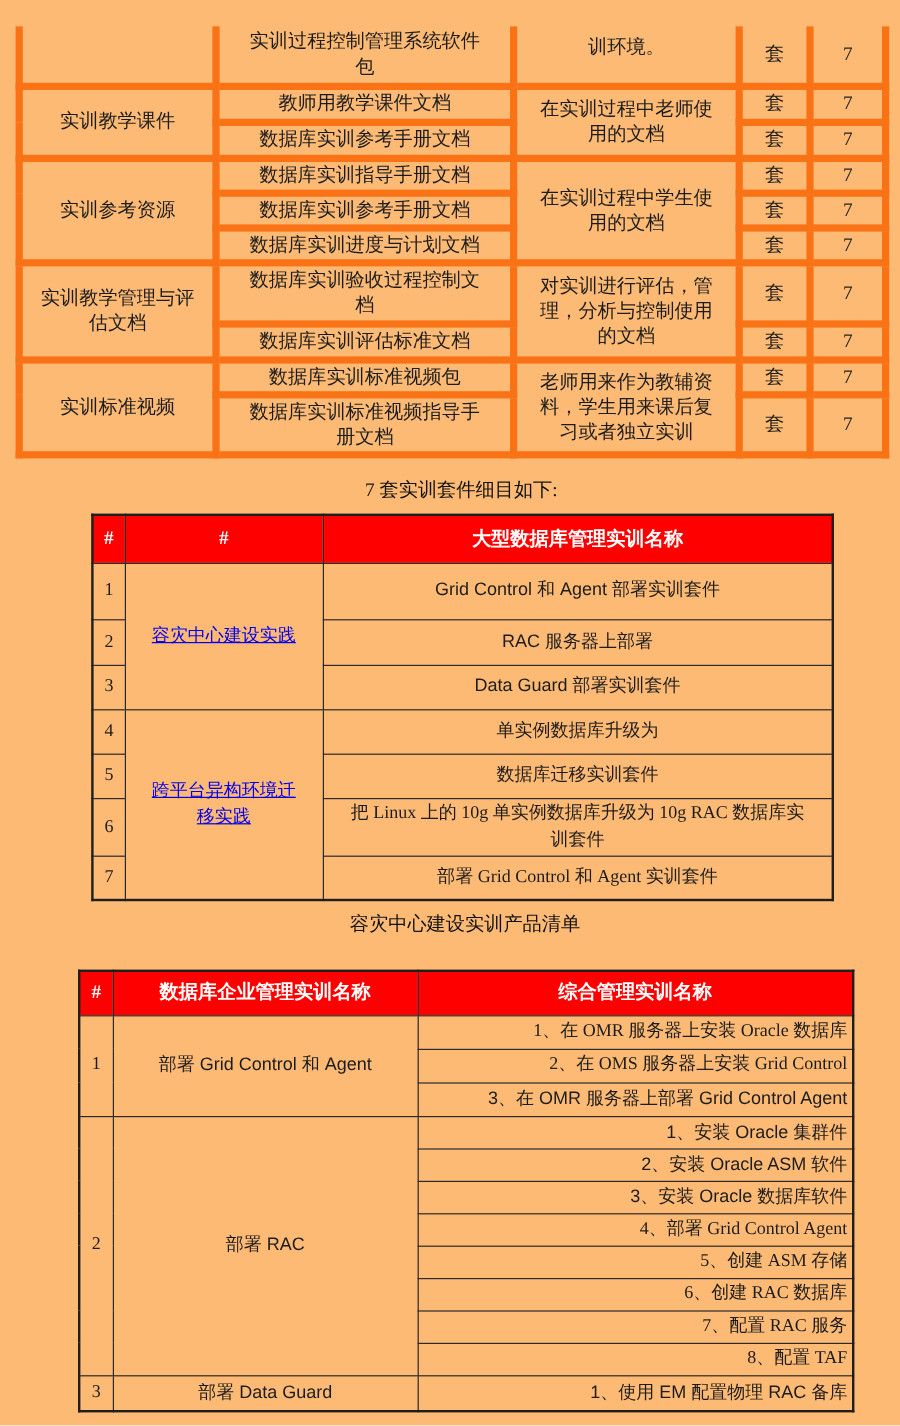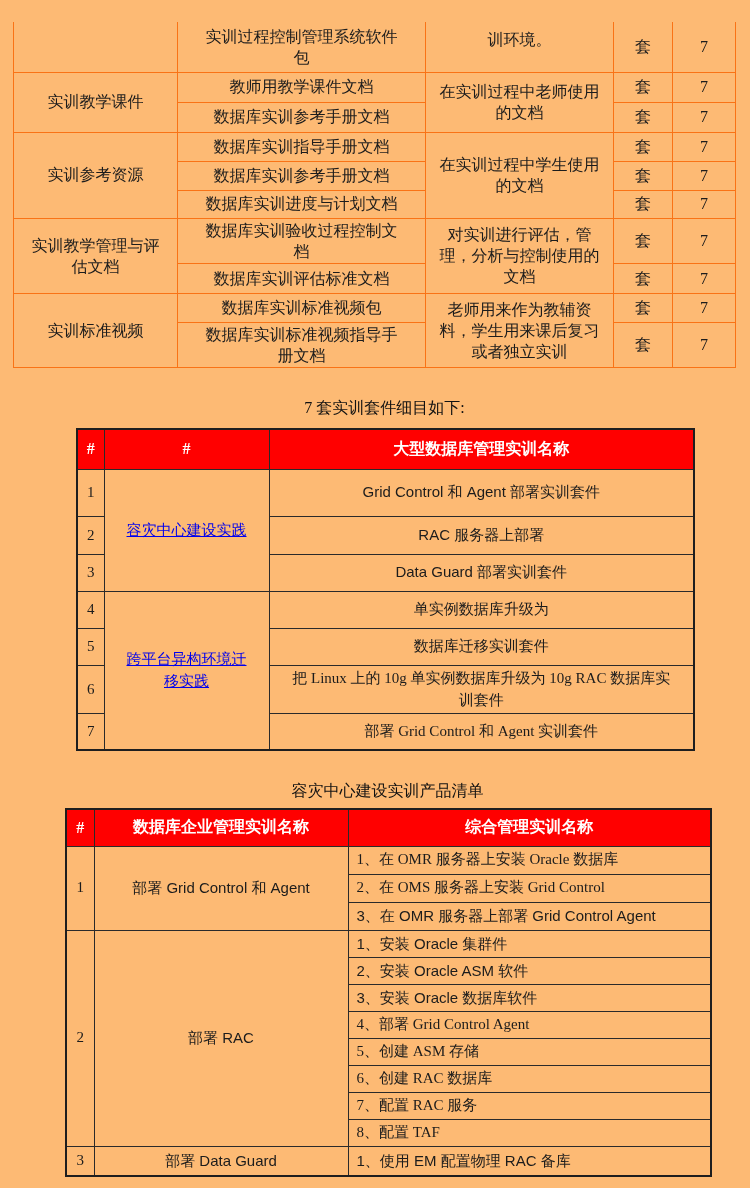--- a/index.html
+++ b/index.html
@@ -2,21 +2,21 @@
 <html><head>
 <meta charset="utf-8">
 <style>
   html,body{margin:0;padding:0;background:#ffffff;}
   .page{position:relative;width:750px;height:1188px;background:#fdba74;overflow:hidden;
         font-family:"Liberation Serif","DejaVu Serif",serif;color:#1c1c1c;}
   table{border-collapse:collapse;table-layout:fixed;}
 
   
   .t-top{position:absolute;left:13px;top:22px;}
-  .t-top td{border:1px solid #f97316;text-align:center;vertical-align:middle;
+  .t-top td{border:6px solid #f97316;text-align:center;vertical-align:middle;
             font-size:16px;line-height:1.32;padding:1px 4px;overflow:hidden;}
   .t-top tr.first td{border-top:none;}
   .t-top td.cat{padding:1px 14px;}
   .t-top td.item{padding:1px 22px;}
   .t-top td.desc{padding:1px 13px;}
   .t-top td.desc-top{vertical-align:top;padding-top:7px;}
 
   
   .t-mid{position:absolute;left:76px;top:428px;border:2px solid #1e1e1e;}
   .t-mid th{background:#FF0000;color:#ffffff;font-weight:bold;font-size:16px;
@@ -24,27 +24,27 @@
   .t-mid td{border:1px solid #2a2a2a;font-size:15px;text-align:center;
             vertical-align:middle;line-height:1.5;padding:1px 22px;overflow:hidden;}
   .t-mid td.num{padding:1px 2px;}
 
   
   .t-bot{position:absolute;left:65px;top:808px;border:2px solid #1e1e1e;}
   .t-bot th{background:#FF0000;color:#ffffff;font-weight:bold;font-size:16px;
             border:1px solid #2a2a2a;text-align:center;vertical-align:middle;}
   .t-bot td{border:1px solid #2a2a2a;font-size:15px;text-align:center;
             vertical-align:middle;line-height:1.3;padding:1px 4px;overflow:hidden;}
-  .t-bot td.step{text-align:left;padding-left:8px;}
+  .t-bot td.step{text-align:right;padding-left:8px;}
 
   .sans{font-family:"Liberation Sans","DejaVu Sans",sans-serif;}
 
   .doc-title{position:absolute;text-align:center;font-size:16px;color:#111111;}
   .title-mid{left:76px;width:617px;top:398px;text-align:center;}
-  .title-bot{left:65px;width:645px;top:781px;}
+  .title-bot{left:65px;width:645px;top:760px;}
 
   a.doc-link{color:#0000EE;text-decoration:underline;text-align:right;}
 </style>
 </head>
 <body>
 
 <div class="page">
 
   <table class="t-top">
     <colgroup>

